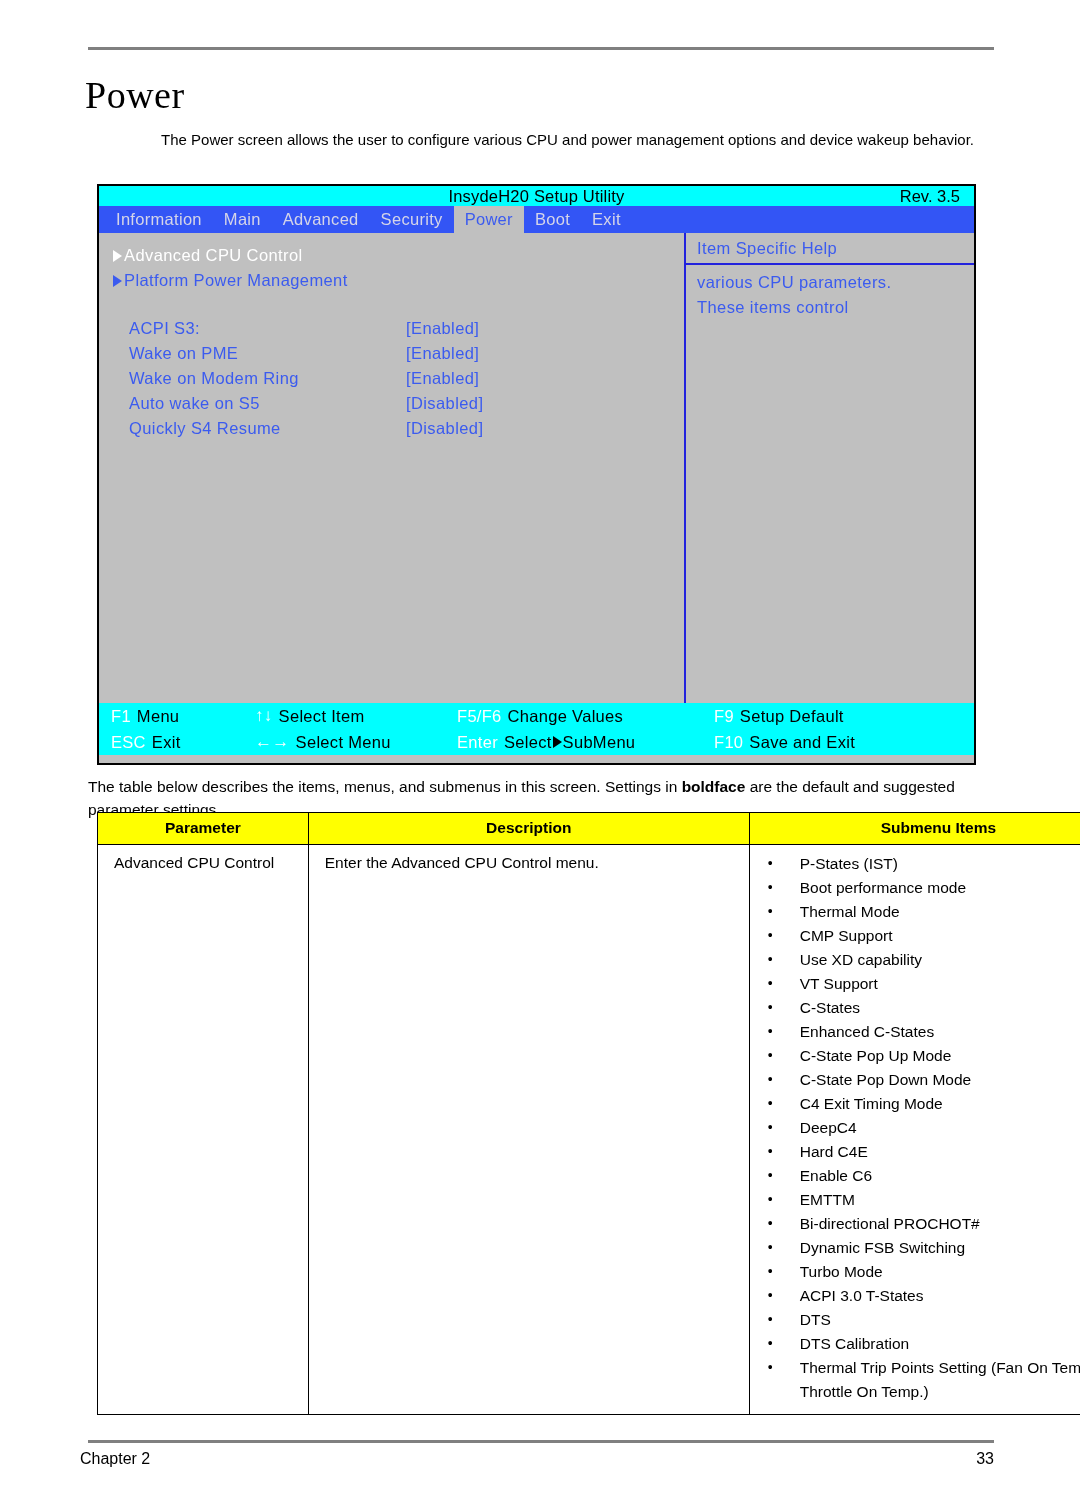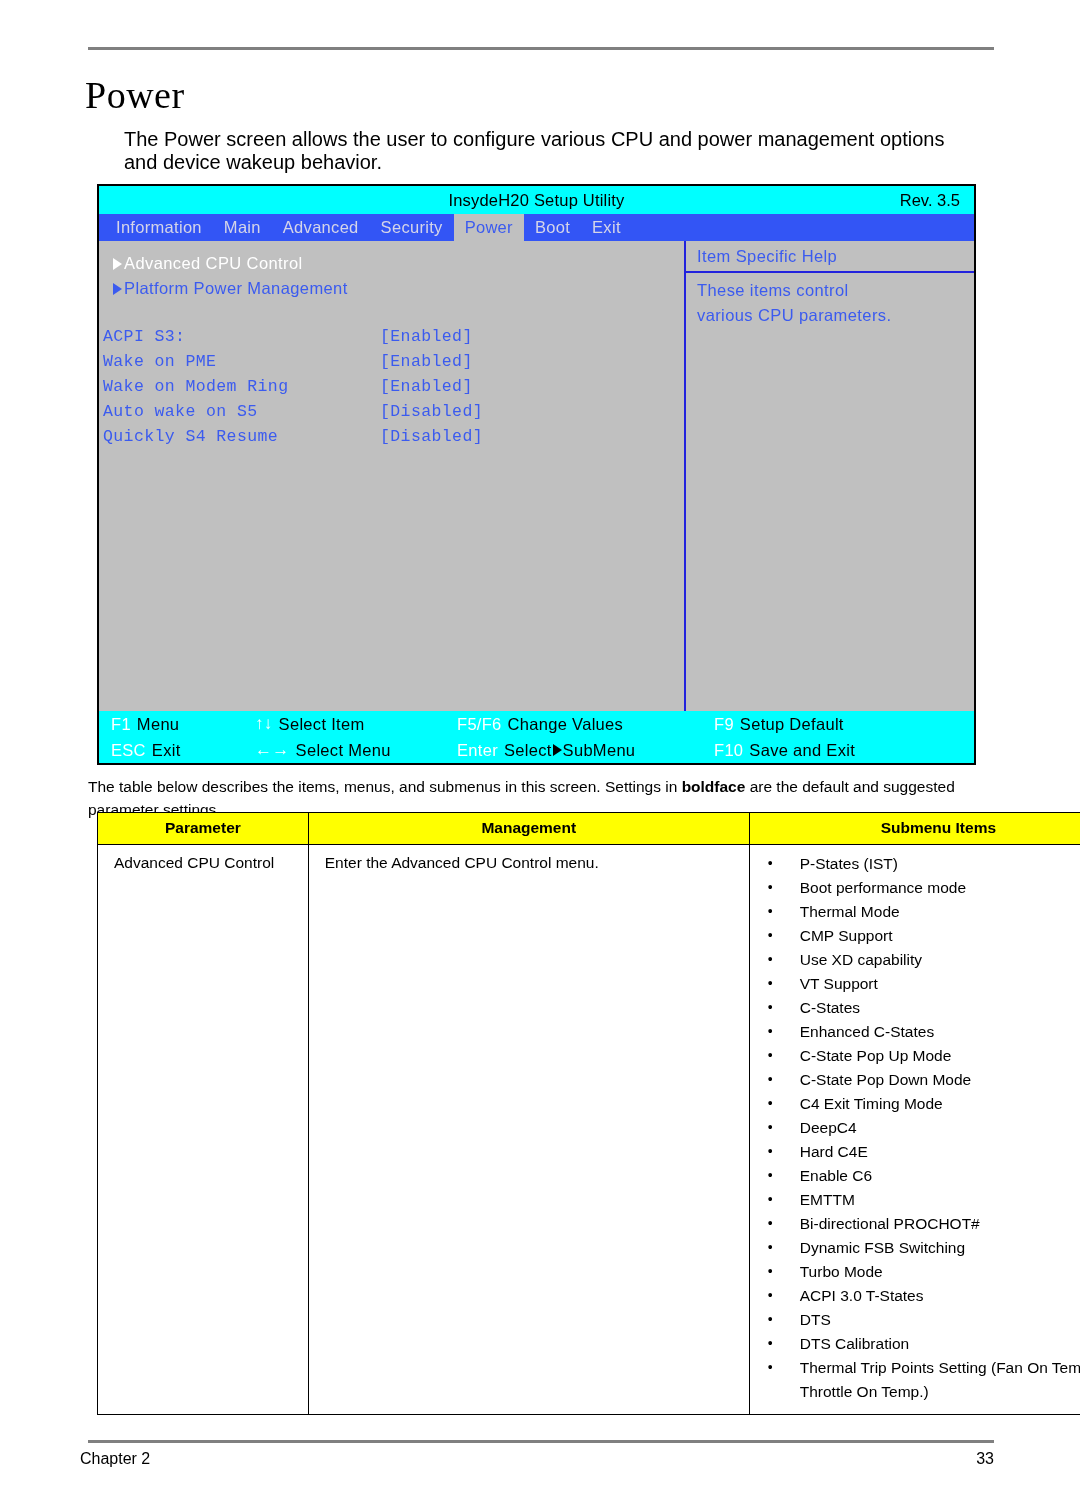--- a/index.html
+++ b/index.html
@@ -44,41 +44,42 @@
     letter-spacing: 0.5px;
     color: #000;
     margin: 0;
   }
 
   .intro {
     position: absolute;
     left: 124px;
     top: 128px;
     width: 850px;
-    font-size: 20px;
+    font-size: 15px;
     line-height: 23px;
     color: #000;
+    text-align: right;
   }
 
   
   .bios {
     position: absolute;
     left: 97px;
     top: 184px;
     width: 879px;
     height: 581px;
     border: 2px solid #000000;
     background: #c0c0c0;
     box-sizing: border-box;
     font-size: 16.5px;
   }
 
   .bios-titlebar {
     position: relative;
-    height: 28px;
+    height: 20px;
     background: #00ffff;
     color: #000;
     display: flex;
     align-items: center;
     justify-content: center;
   }
   .bios-titlebar .title-text {
     font-size: 16.5px;
     letter-spacing: 0.2px;
   }
@@ -184,24 +185,23 @@
   }
   .submenu-row.selected { color: #ffffff; }
   .submenu-row.normal { color: #3b5bef; }
 
   .opt-gap { height: 23px; }
 
   .opt-row {
     display: flex;
     height: 25px;
     align-items: center;
-    padding-left: 4px;
+    padding-left: 30px;
     color: #3b5bef;
     letter-spacing: 0.4px;
-    font-family: Liberation Mono, monospace;
   }
   .opt-label { width: 277px; }
   .opt-value { }
 
   .bios-keybar {
     height: 52px;
     background: #00ffff;
     position: relative;
   }
   .key-row {
@@ -374,22 +374,22 @@
         </div>
 
       </div>
 
       <div class="bios-divider"></div>
 
       <div class="bios-right">
         <div class="help-title">Item Specific Help</div>
         <div class="help-rule"></div>
         <div class="help-body">
+          <div>various CPU parameters.</div>
           <div>These items control</div>
-          <div>various CPU parameters.</div>
         </div>
       </div>
 
     </div>
 
     <div class="bios-keybar">
       <div class="key-row r1">
         <div class="key-cell" style="left:12px;">
           <span class="key-name">F1</span>
           <span class="key-desc">Menu</span>
@@ -430,21 +430,21 @@
     </div>
 
   </div>
 
   <div class="below-text"><span>The table below describes the items, menus, and submenus in this screen. Settings in </span><b>boldface</b><span> are the default and suggested parameter settings.</span></div>
 
   <table class="tbl">
     <thead>
       <tr>
         <th class="col-param">Parameter</th>
-        <th class="col-desc">Management</th>
+        <th class="col-desc">Description</th>
         <th class="col-sub">Submenu Items</th>
       </tr>
     </thead>
     <tbody>
       <tr>
         <td class="param-cell">Advanced CPU Control</td>
         <td class="desc-cell">Enter the Advanced CPU Control menu.</td>
         <td>
           <ul class="bullets">
             <li>P-States (IST)</li>

